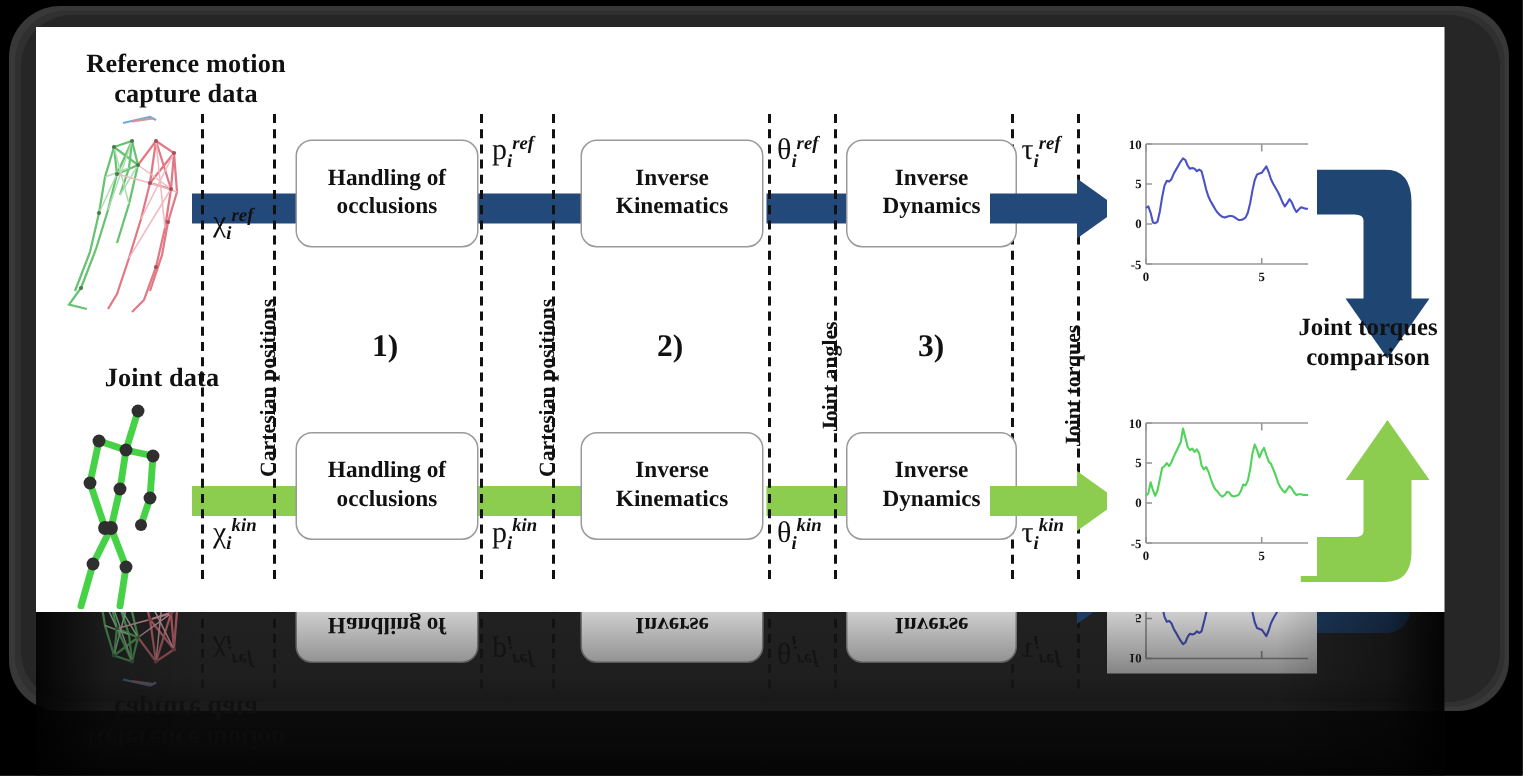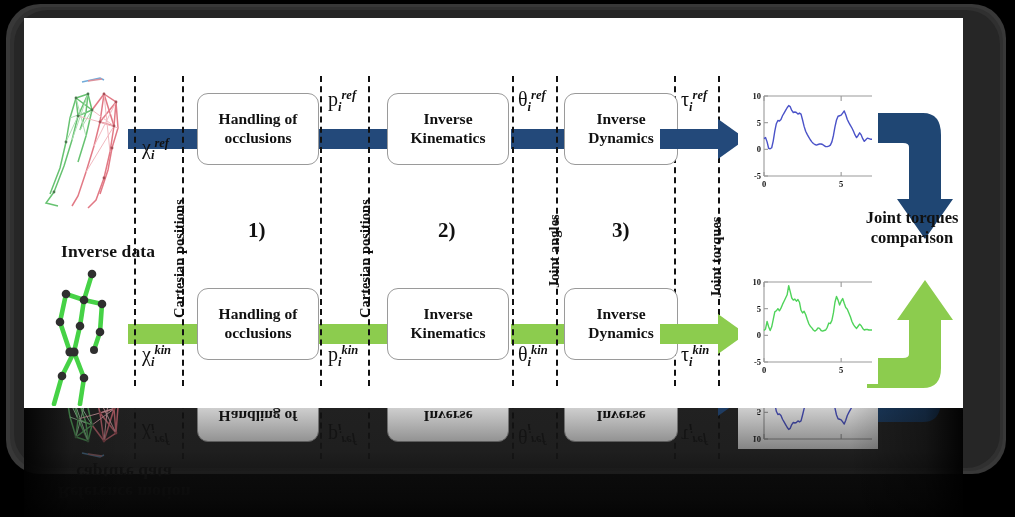--- a/index.html
+++ b/index.html
@@ -86,21 +86,23 @@
 <body>
 
 <div id="frame">
 
   <div class="bezel b1"></div>
   <div class="bezel b2"></div>
   <div class="bezel b3"></div>
 
   <div id="slide">
 
-    <div class="hdr" id="hdr-kin" style="white-space: pre-line;">Inverse data</div>
+    <div class="hdr" id="hdr-ref" style="white-space: pre-line;">Reference motion
+capture data</div>
+    <div class="hdr" id="hdr-kin" style="white-space: pre-line;">Joint data</div>
 
     <div style="position:absolute;left:6px;top:52px;width:115px;height:140px;">
       <svg width="115" height="140" viewBox="0 0 115 140">
         <g stroke-width="1.5" fill="none" opacity="0.95">
 
           <g stroke="#6aa7d8">
               <path d="M52 12 L70 8 L74 10"></path>
             </g>
           <g stroke="#d98b96">
               <path d="M58 11 L72 9"></path>

